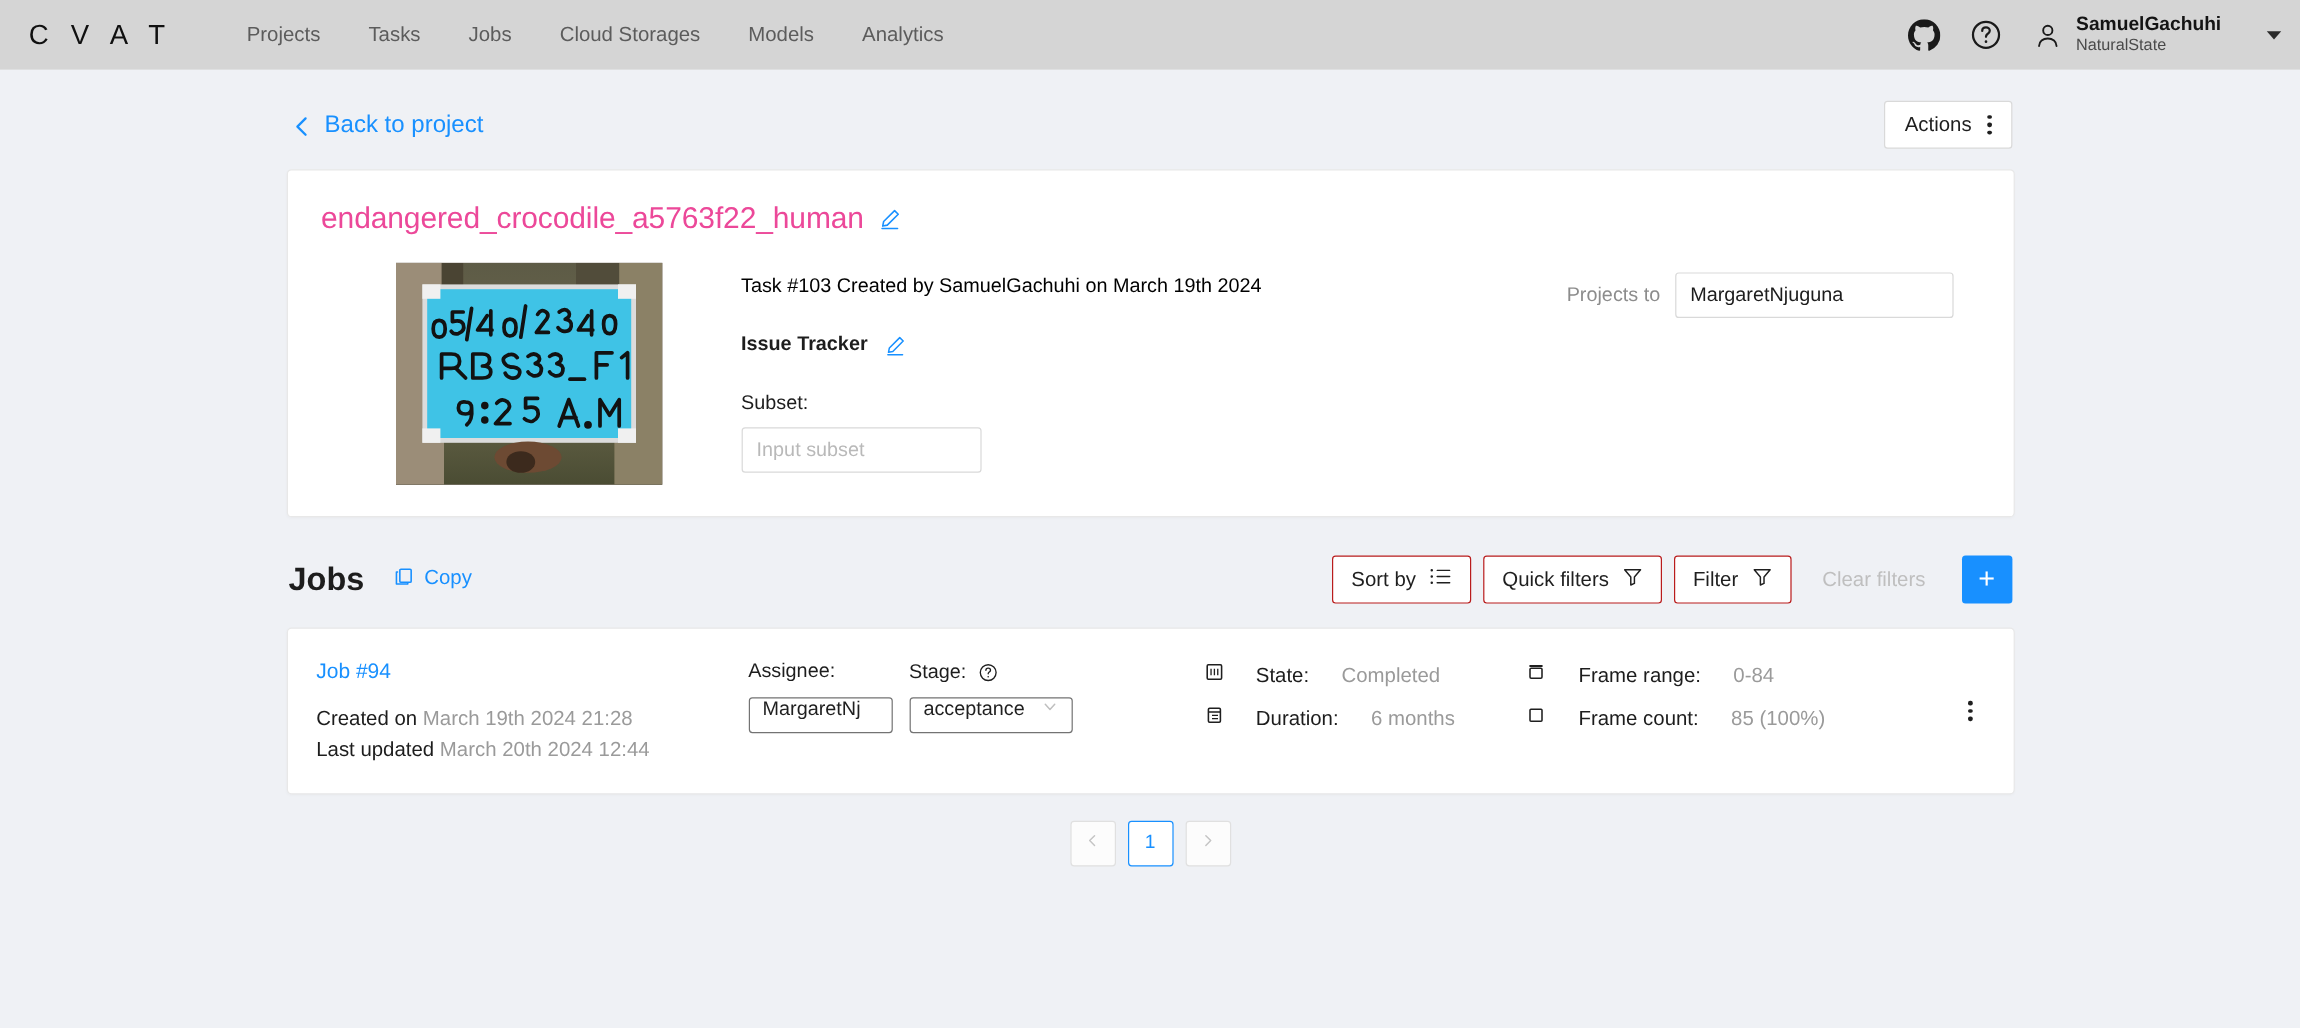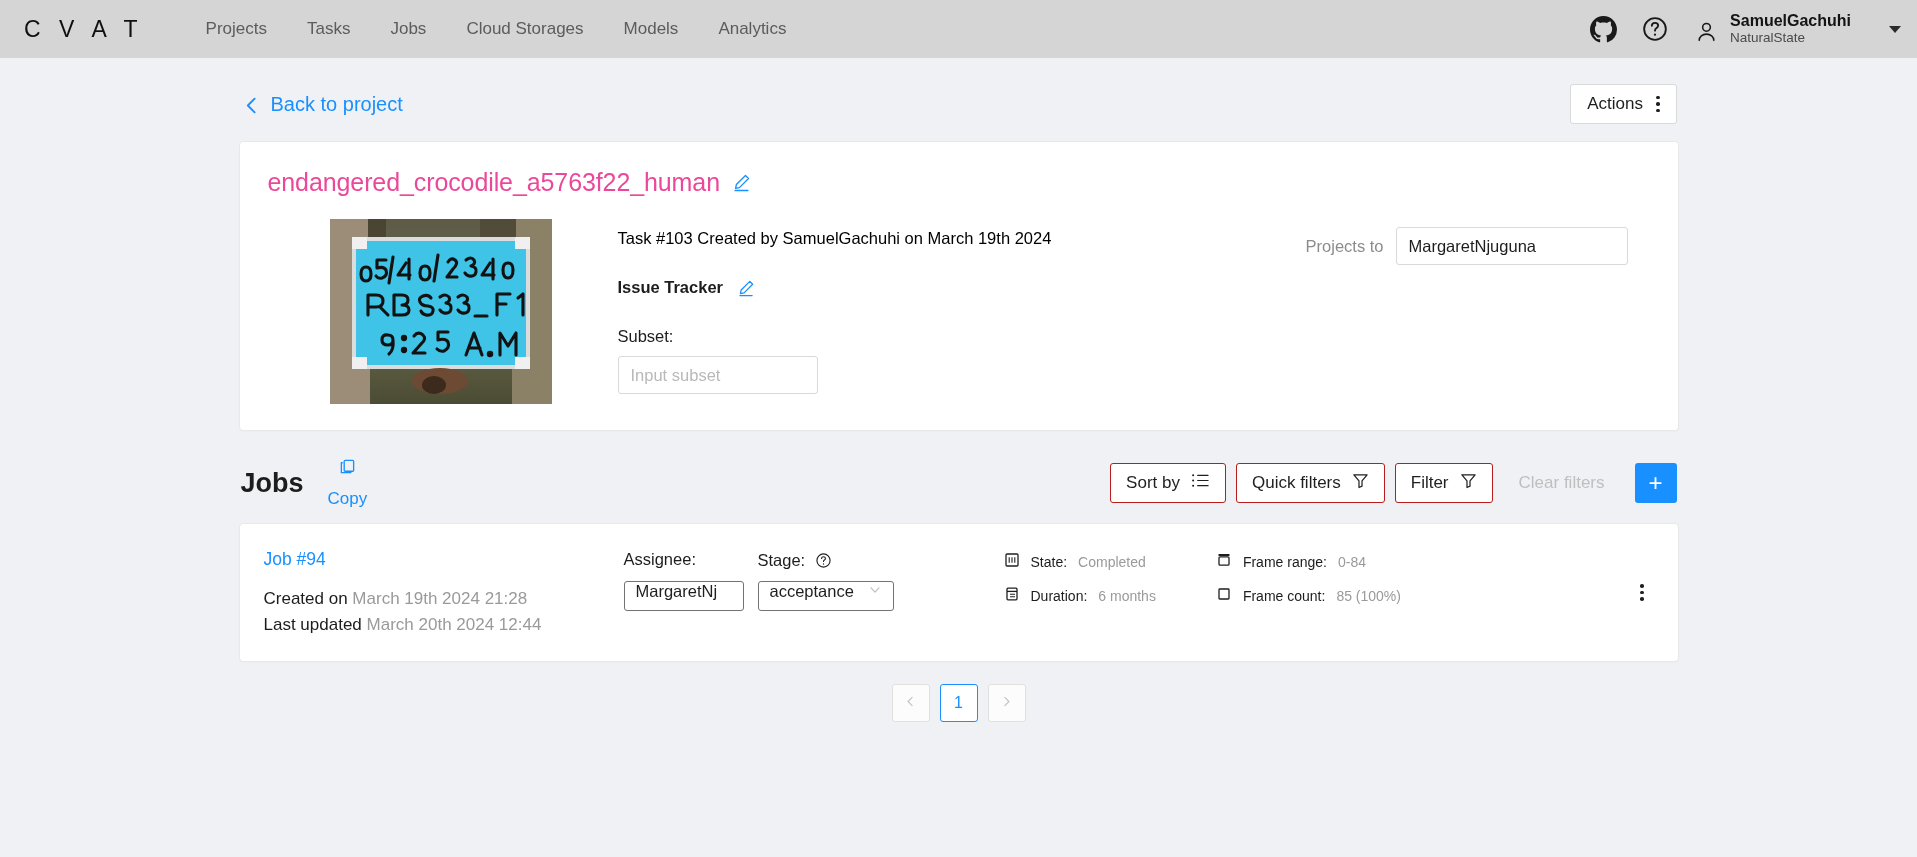--- a/index.html
+++ b/index.html
@@ -47,21 +47,21 @@
     padding-right: 4px;
   }
   .icon-btn {
     width: 30px; height: 30px;
     display: flex; align-items: center; justify-content: center;
     cursor: pointer;
     color: #1a1a1a;
   }
   .user-block {
     display: flex;
-    align-items: flex-end;
+    align-items: center;
     gap: 10px;
     cursor: pointer;
   }
   .user-avatar {
     width: 28px; height: 28px;
     display:flex;align-items:center;justify-content:center;
     color: #1a1a1a;
   }
   .user-text { display: flex; flex-direction: column; line-height: 1.15; }
   .user-name { font-size: 16px; font-weight: bold; color: #141414; }
@@ -215,27 +215,25 @@
     display: flex;
     align-items: center;
     height: 56px;
     margin-top: 24px;
     margin-bottom: 12px;
     padding: 0 2px;
   }
   .jobs-title { font-size: 27px; font-weight: bold; color: #1d1d1d; }
   .copy-link {
     display: flex;
-    align-items: center;
     gap: 9px;
     color: #1890ff;
     font-size: 17px;
     margin-left: 24px;
     cursor: pointer;
-    flex-direction: column;
   }
   .jobs-tools {
     margin-left: auto;
     display: flex;
     align-items: center;
     gap: 10px;
   }
   .tool-btn {
     background: #fff;
     border: 1px solid #b91c1c;
@@ -313,22 +311,22 @@
     display: flex;
     margin-left: 110px;
     padding-top: 6px;
     gap: 0;
   }
   .stat-col { display: flex; flex-direction: column; gap: 15px; }
   .stat-col.col2 { margin-left: 60px; }
   .stat-item {
     display: flex;
     align-items: center;
-    gap: 11px;
-    font-size: 14px;
+    gap: 27px;
+    font-size: 17px;
     color: #1d1d1d;
     white-space: nowrap;
   }
   .stat-item .val { color: #9a9a9a; }
   .job-more {
     margin-left: auto;
     align-self: center;
     padding: 6px 8px;
     cursor: pointer;
   }

